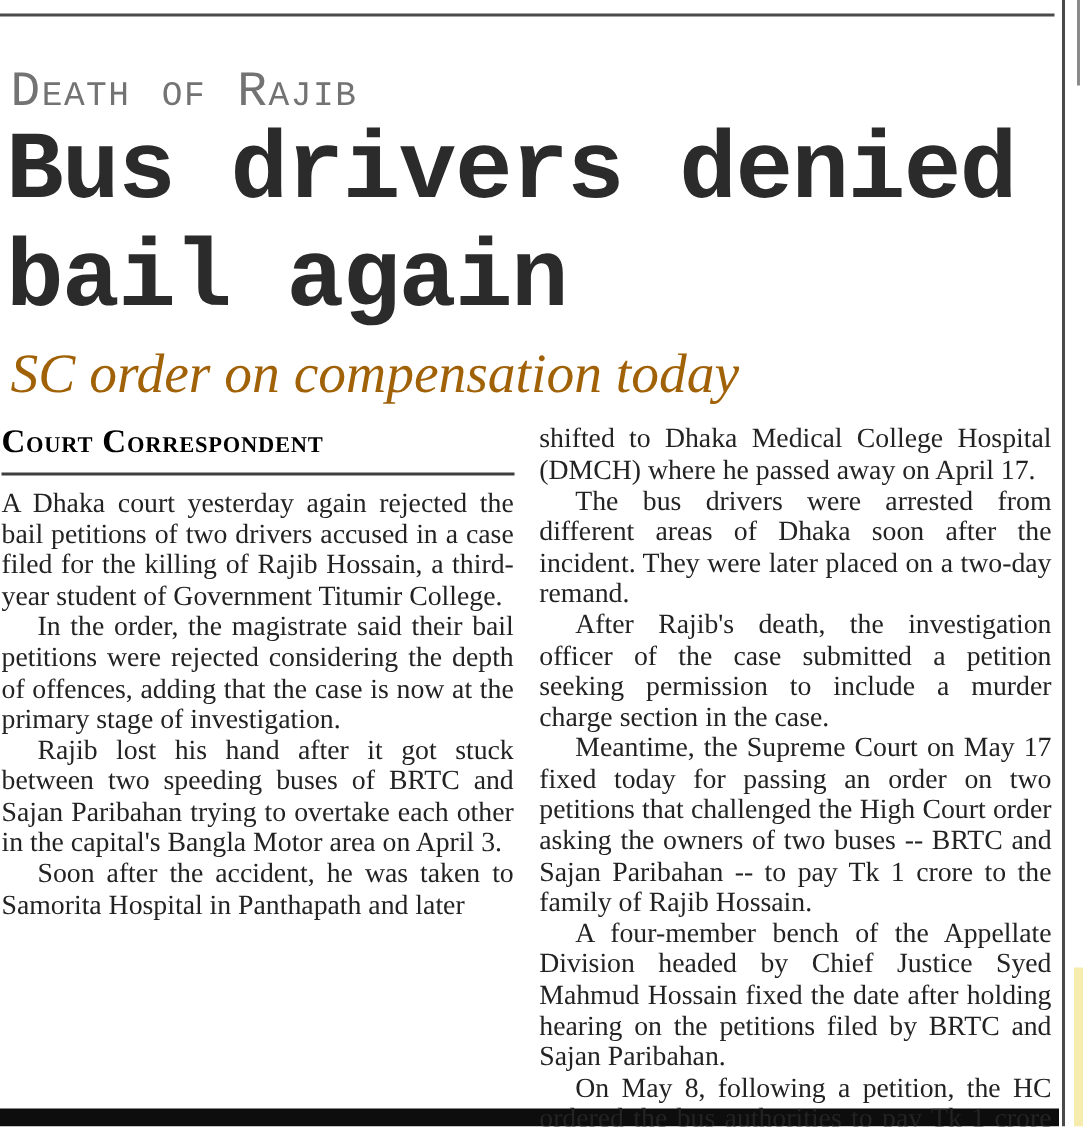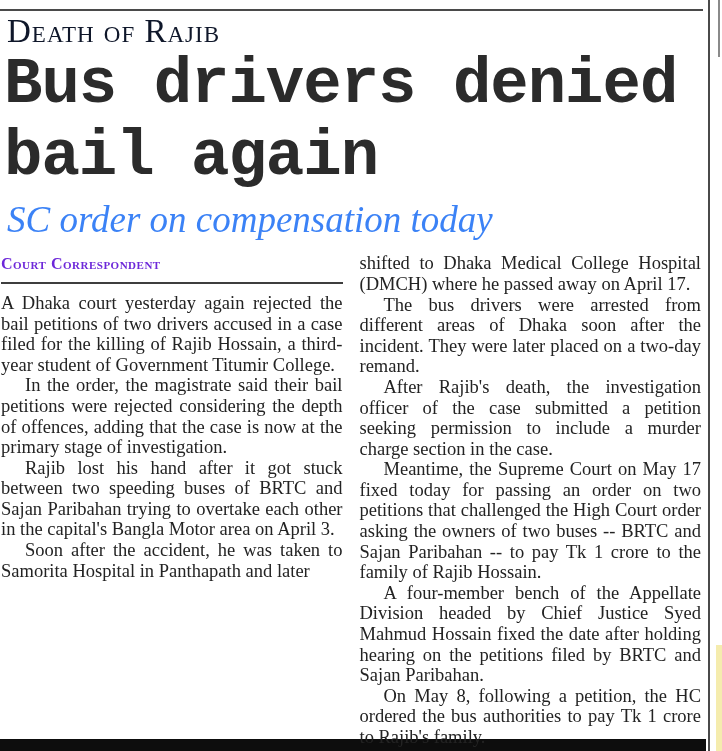--- a/index.html
+++ b/index.html
@@ -49,43 +49,44 @@
   }
 
   
   .article {
     position: absolute;
     top: 9px; left: 0;
     width: 702px;
     padding: 0;
   }
   .kicker {
-    margin: 6px 0 0 7px;
+    margin: 36px 0 0 7px;
     font-variant: small-caps;
     font-size: 33px;
     line-height: 1.0;
     letter-spacing: 1px;
-    color: #0f172a;
+    color: #737373;
+    font-family: Liberation Mono, monospace;
   }
   .headline {
     margin: 2px 0 0 4px;
     width: 690px;
     font-size: 64px;
     line-height: 1.12;
     font-weight: bold;
     letter-spacing: -1px;
     color: #2b2b2b;
     font-family: Liberation Mono, monospace;
   }
   .subhead {
     margin: 8px 0 0 7px;
     font-size: 37px;
     line-height: 1.0;
     font-style: italic;
-    color: #3b82f6;
+    color: #a16207;
     font-weight: normal;
   }
 
   .columns {
     display: flex;
     margin: 15px 0 0 1px;
     width: 700px;
     gap: 17px;
   }
   .col {
@@ -96,24 +97,24 @@
     color: #232323;
   }
   .byline-block {
     border-bottom: 2px solid #3e3e3e;
     padding-bottom: 8px;
     margin-bottom: 9px;
   }
   .byline {
     font-variant: small-caps;
     font-weight: bold;
-    font-size: 16px;
+    font-size: 22px;
     line-height: 1.0;
     letter-spacing: 0.5px;
-    color: #6d28d9;
+    color: #000000;
   }
   .paras p {
     margin: 0;
     text-indent: 24px;
   }
   .paras p:first-child {
     text-indent: 0;
   }
 </style>
 </head>

